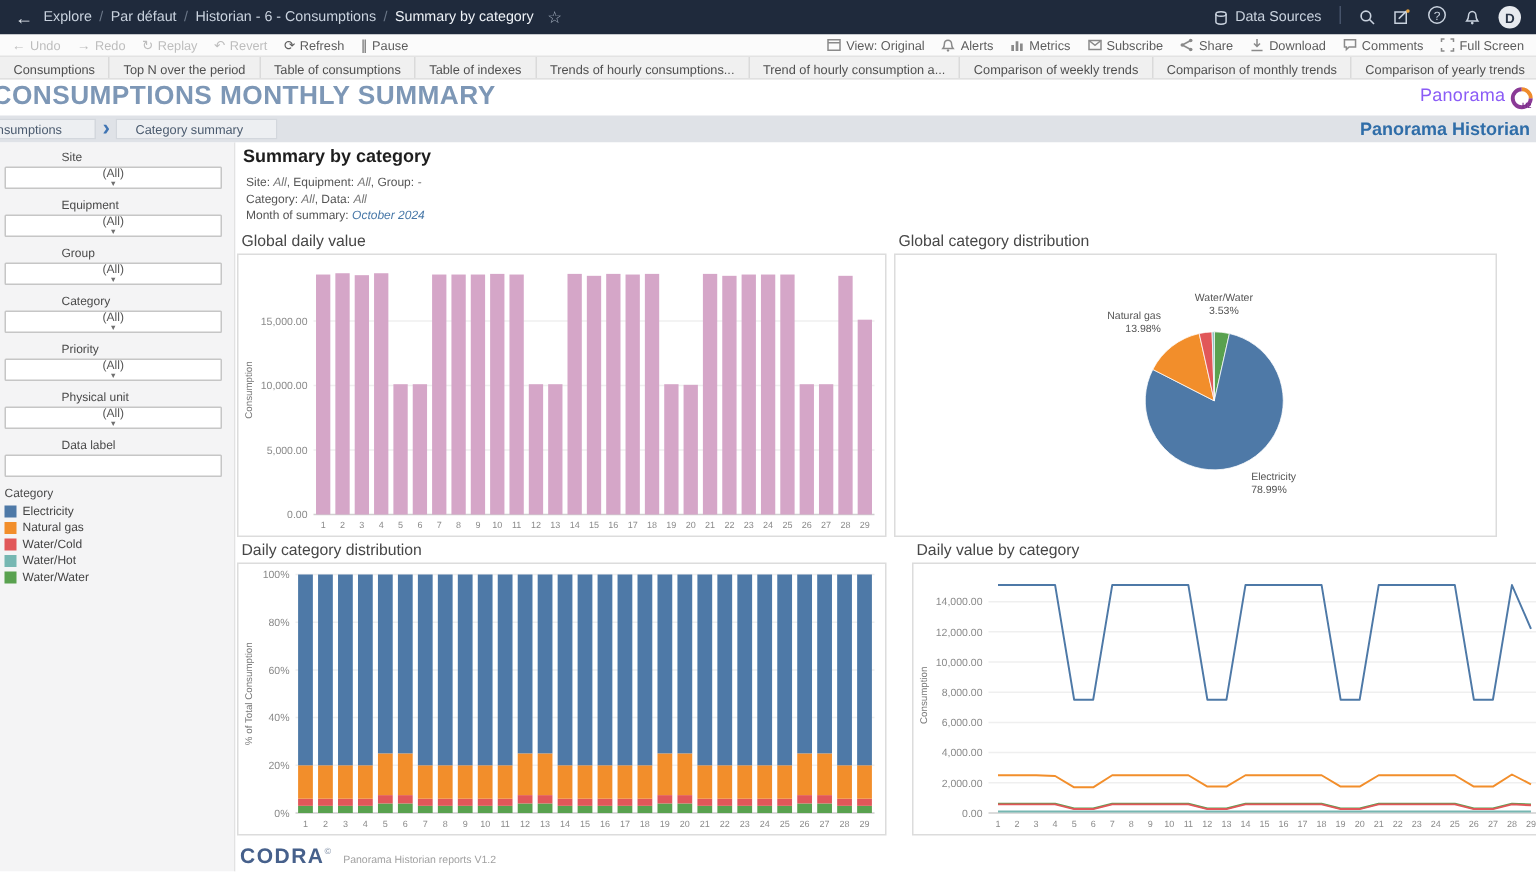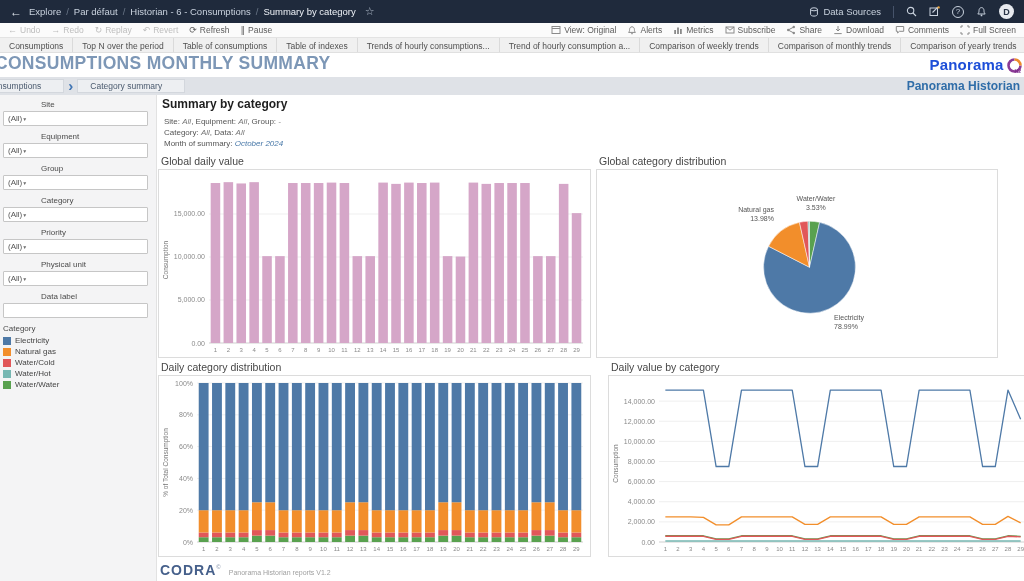--- a/index.html
+++ b/index.html
@@ -7,21 +7,21 @@
   .app{position:relative;width:1024px;height:581px;background:#fff;}
 
   
   .topbar{position:absolute;top:0;left:0;right:0;height:23px;background:#1f2a3c;display:flex;align-items:center;padding:0 10px;box-sizing:border-box;color:#c9d2de;font-size:9.5px;gap:7px;}
   .topbar .back{font-size:12px;color:#dfe5ec;cursor:pointer;}
   .crumbs{display:flex;align-items:center;gap:5px;white-space:nowrap;}
   .crumbs .sep{color:#6c7889;}
   .crumbs .crumb{color:#c9d2de;cursor:pointer;}
   .crumbs .crumb.last{color:#eef2f7;}
   .topbar .star{color:#aab5c4;font-size:11px;margin-left:2px;}
-  .topbar-right{margin-left:auto;display:flex;align-items:center;gap:12px;}
+  .topbar-right{margin-left:auto;display:flex;gap:12px;}
   .tb-ico{display:inline-flex;align-items:center;gap:4px;color:#c9d2de;cursor:pointer;}
   .tb-div{width:1px;height:12px;background:#46536a;}
   .avatar{width:15px;height:15px;border-radius:50%;background:#e7eaef;color:#2a3547;font-size:9px;font-weight:bold;display:flex;align-items:center;justify-content:center;}
   .helpq{width:12px;height:12px;border-radius:50%;border:1px solid #c9d2de;font-size:8px;display:flex;align-items:center;justify-content:center;box-sizing:border-box;}
 
   
   .toolbar{position:absolute;top:23px;left:0;right:0;height:15px;background:#fbfbfb;border-bottom:1px solid #e3e3e3;display:flex;align-items:center;padding:0 8px;box-sizing:border-box;font-size:8.5px;color:#5c5c5c;}
   .tool-left{display:flex;align-items:center;gap:11px;}
   .tool-right{margin-left:auto;display:flex;align-items:center;gap:11px;}
   .tool-item{display:inline-flex;align-items:center;gap:3px;cursor:pointer;white-space:nowrap;}
@@ -29,36 +29,36 @@
   .tool-item .g{font-size:9px;}
   .tool-item svg{display:block;}
 
   
   .tabstrip{position:absolute;top:38px;left:0;right:0;height:14px;background:#f0f0f0;border-bottom:1px solid #e0e0e0;display:flex;font-size:8.5px;color:#4f4f4f;overflow:hidden;}
   .tab{padding:1px 9px 0 9px;border-right:1px solid #dadada;white-space:nowrap;cursor:pointer;display:flex;align-items:center;}
 
   
   .pagetitle{position:absolute;top:53px;left:-5px;font-size:17.5px;font-weight:bold;color:#7d97b6;letter-spacing:.3px;white-space:nowrap;}
   .brand{position:absolute;top:56px;right:3px;display:flex;align-items:flex-start;gap:2px;}
-  .brand .ptxt{font-size:15px;font-weight:bold;color:#1d4ed8;letter-spacing:.2px;}
+  .brand .ptxt{font-size:12px;font-weight:normal;color:#8b5cf6;letter-spacing:.2px;}
   .brand .psub{font-size:5px;color:#7b2d8b;margin-top:12px;margin-left:-10px;font-weight:bold;}
   .brand svg{margin-top:1px;}
 
   
   .flowstrip{position:absolute;top:77px;left:0;right:0;height:18px;background:#dfe2e7;display:flex;align-items:center;font-size:8.5px;color:#4a5a6e;overflow:hidden;}
   .flow-item{background:#edeff2;border:1px solid #d3d7dd;padding:1px 22px 1px 12px;white-space:nowrap;cursor:pointer;}
   .flow-item.first{margin-left:-26px;}
   .flow-chev{color:#3f74b3;font-size:15px;font-weight:bold;margin:0 4px;line-height:10px;}
   .flow-right{margin-left:auto;padding-right:4px;font-size:12px;font-weight:bold;color:#2f6da8;}
 
   
   .sidebar{position:absolute;top:95px;left:0;width:157px;bottom:0;background:#f4f4f5;border-right:1px solid #e2e2e2;box-sizing:border-box;padding:5px 8px 0 3px;}
   .filter{margin-bottom:6px;}
   .filter .lbl{font-size:8px;color:#4a4a4a;margin-bottom:2px;margin-left:38px;}
-  .filter .ctl{height:13px;background:#fff;border:1px solid #c6c6c6;border-radius:1px;font-size:8px;color:#555;display:flex;align-items:center;justify-content:flex-start;padding:0 4px;cursor:pointer;}
+  .filter .ctl{height:13px;background:#fff;border:1px solid #c6c6c6;border-radius:1px;font-size:8px;color:#555;display:flex;align-items:center;justify-content:center;padding:0 4px;cursor:pointer;flex-direction:column;}
   .filter .ctl .caret{font-size:5px;color:#707070;}
   .legend{margin-top:6px;}
   .legend .ltitle{font-size:8px;color:#4a4a4a;margin-bottom:3px;}
   .legend .litem{display:flex;align-items:center;gap:4px;margin-bottom:2px;cursor:pointer;}
   .legend .sw{width:8px;height:8px;}
   .legend .ltxt{font-size:8px;color:#444;}
 
   
   .main{position:absolute;left:157px;top:95px;right:0;bottom:0;background:#fff;}
   .main-title{position:absolute;left:5px;top:2px;font-size:12px;font-weight:bold;color:#1e1e1e;}

